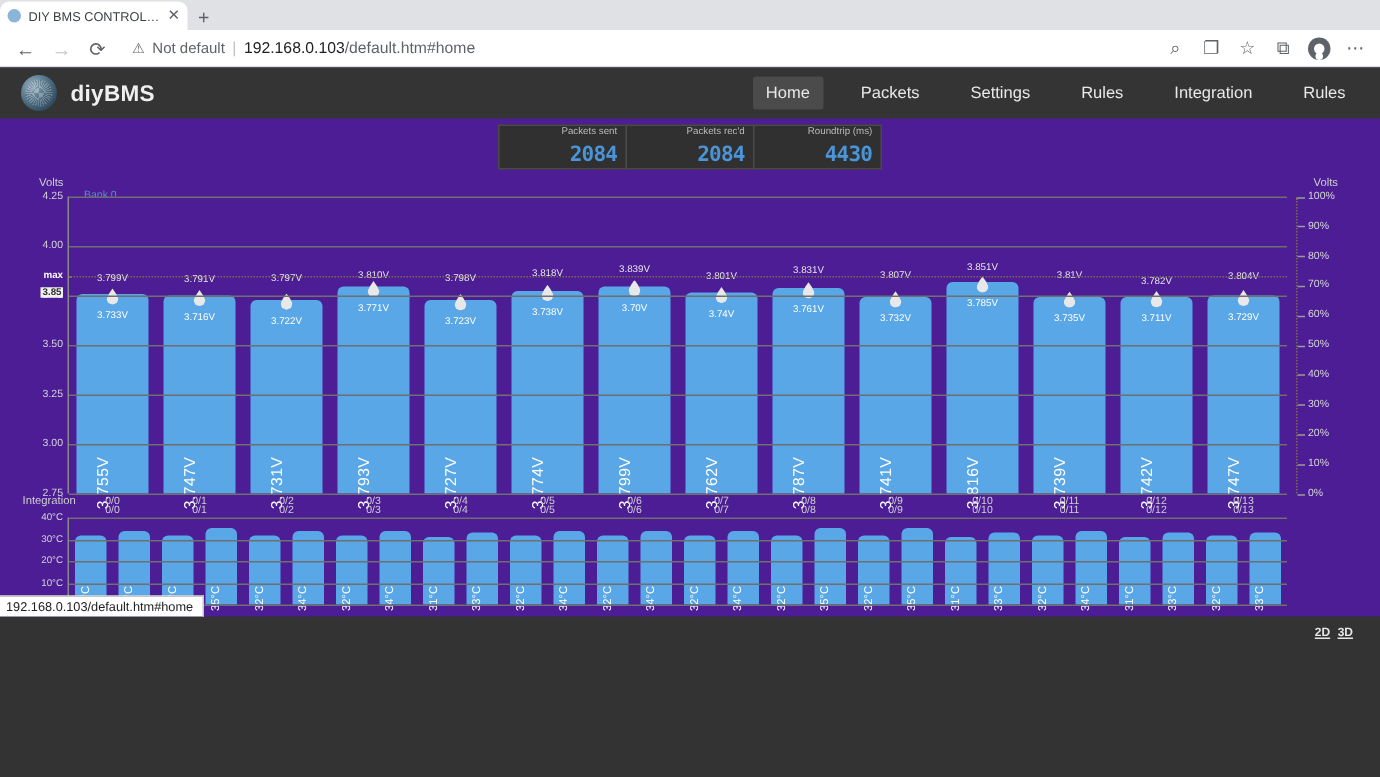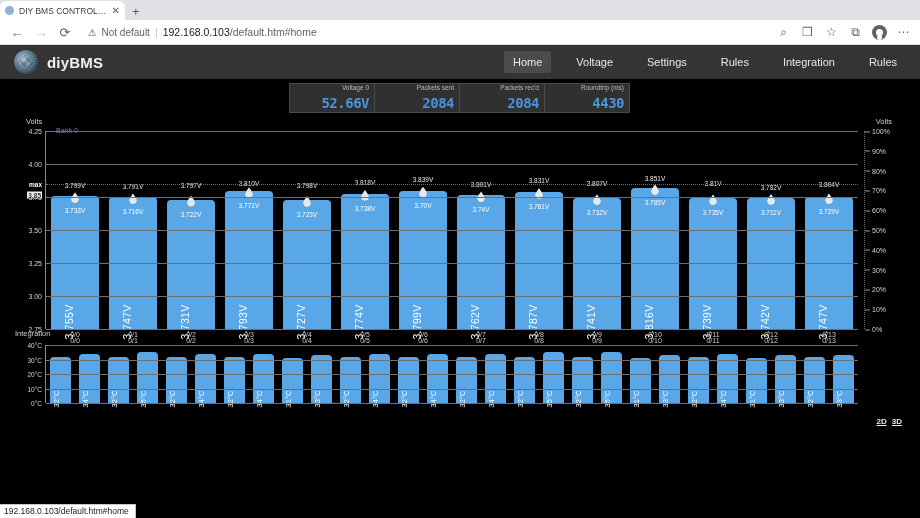--- a/index.html
+++ b/index.html
@@ -59,21 +59,21 @@
   .avatar-circle {
     width: 15px; height: 15px; border-radius: 50%; background: #5f6368;
     display: flex; align-items: center; justify-content: center;
   }
   .avatar-circle::after {
     content: ''; width: 7px; height: 7px; border-radius: 50%;
     background: #ffffff; box-shadow: 0 5px 0 -1px #ffffff;
   }
 
   
-  .page { background: #000000; height: 473px; position: relative; }
+  .page { background: #4c1d95; height: 366px; position: relative; }
 
   .navbar {
     height: 34px; background: #343434; display: flex; align-items: center;
     padding: 0 14px; justify-content: space-between;
   }
   .brand { display: flex; align-items: center; gap: 9px; }
   .brand-logo {
     width: 24px; height: 24px; border-radius: 50%;
     background: radial-gradient(circle at 35% 33%, #9fb8c8 0%, #5b7b90 40%, #2f4a5c 75%, #24394a 100%);
     position: relative; overflow: hidden;
@@ -268,34 +268,30 @@
 
 <div class="page">
 
   <div class="navbar">
     <div class="brand">
       <span class="brand-logo"></span>
       <span class="brand-name">diyBMS</span>
     </div>
     <div class="navlinks">
         <span class="navlink active">Home</span>
-        <span class="navlink">Voltage</span>
+        <span class="navlink">Packets</span>
         <span class="navlink">Settings</span>
         <span class="navlink">Rules</span>
         <span class="navlink">Integration</span>
         <span class="navlink">Rules</span>
       </div>
   </div>
 
   <div class="stats-row">
     <div class="stats-wrap">
-        <div class="stat">
-          <div class="stat-label">Voltage 0</div>
-          <div class="stat-value">52.66V</div>
-        </div>
         <div class="stat">
           <div class="stat-label">Packets sent</div>
           <div class="stat-value">2084</div>
         </div>
         <div class="stat">
           <div class="stat-label">Packets rec'd</div>
           <div class="stat-value">2084</div>
         </div>
         <div class="stat">
           <div class="stat-label">Roundtrip (ms)</div>

